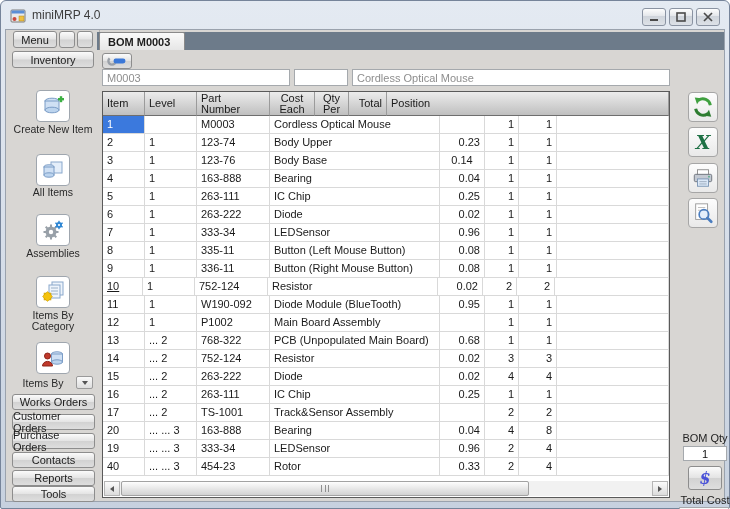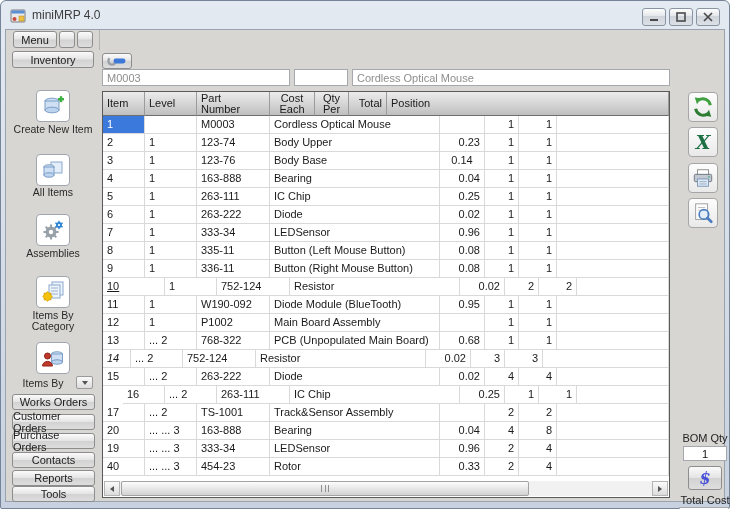--- a/index.html
+++ b/index.html
@@ -220,20 +220,23 @@
       </div>
 
       <div class="btn navbtn" style="top:364px;">Works Orders</div>
       <div class="btn navbtn" style="top:384px;">Customer Orders</div>
       <div class="btn navbtn" style="top:403px;">Purchase Orders</div>
       <div class="btn navbtn" style="top:422px;">Contacts</div>
       <div class="btn navbtn" style="top:440px;">Reports</div>
       <div class="btn navbtn" style="top:456px;">Tools</div>
     </div>
 
+    <div class="tabstrip">
+      <div class="tab">BOM M0003</div>
+    </div>
 
     <div class="content">
       <div class="btn wrench-btn">
         <svg width="20" height="12" viewBox="0 0 20 12">
           <circle cx="5" cy="6" r="3.6" fill="none" stroke="#9aa0a8" stroke-width="2.4" stroke-dasharray="14 6"></circle>
           <rect x="6.5" y="3.6" width="12" height="4.8" rx="2.4" fill="#3b78d8"></rect>
         </svg>
       </div>
       <input class="field f1" readonly="" value="M0003" style="">
       <input class="field f2" readonly="" value="" style="">
@@ -337,21 +340,21 @@
               <div class="tcell al" style="width: 42px;">9</div>
               <div class="tcell al" style="width: 52px;">1</div>
               <div class="tcell al" style="width: 73px;">336-11</div>
               <div class="tcell al" style="width: 170px;">Button (Right Mouse Button)</div>
               <div class="tcell ar" style="width: 45px;">0.08</div>
               <div class="tcell ar" style="width: 34px;">1</div>
               <div class="tcell ar" style="width: 38px;">1</div>
               <div class="tcell al" style="flex: 1 1 0%;"></div>
             </div>
             <div class="grow">
-              <div class="tcell al" style="width: 62px; text-decoration: underline;">10</div>
+              <div class="tcell al" style="width: 40px; text-decoration: underline;">10</div>
               <div class="tcell al" style="width: 52px;">1</div>
               <div class="tcell al" style="width: 73px;">752-124</div>
               <div class="tcell al" style="width: 170px;">Resistor</div>
               <div class="tcell ar" style="width: 45px;">0.02</div>
               <div class="tcell ar" style="width: 34px;">2</div>
               <div class="tcell ar" style="width: 38px;">2</div>
               <div class="tcell al" style="flex: 1 1 0%;"></div>
             </div>
             <div class="grow">
               <div class="tcell al" style="width: 42px;">11</div>
@@ -377,41 +380,41 @@
               <div class="tcell al" style="width: 42px;">13</div>
               <div class="tcell al" style="width: 52px;">... 2</div>
               <div class="tcell al" style="width: 73px;">768-322</div>
               <div class="tcell al" style="width: 170px;">PCB (Unpopulated Main Board)</div>
               <div class="tcell ar" style="width: 45px;">0.68</div>
               <div class="tcell ar" style="width: 34px;">1</div>
               <div class="tcell ar" style="width: 38px;">1</div>
               <div class="tcell al" style="flex: 1 1 0%;"></div>
             </div>
             <div class="grow">
-              <div class="tcell al" style="width: 28px; font-style: italic;">14</div>
+              <div class="tcell al" style="width: 42px;">14</div>
               <div class="tcell al" style="width: 52px;">... 2</div>
               <div class="tcell al" style="width: 73px;">752-124</div>
               <div class="tcell al" style="width: 170px;">Resistor</div>
               <div class="tcell ar" style="width: 45px;">0.02</div>
               <div class="tcell ar" style="width: 34px;">3</div>
               <div class="tcell ar" style="width: 38px;">3</div>
               <div class="tcell al" style="flex: 1 1 0%;"></div>
             </div>
             <div class="grow">
               <div class="tcell al" style="width: 42px;">15</div>
               <div class="tcell al" style="width: 52px;">... 2</div>
               <div class="tcell al" style="width: 73px;">263-222</div>
               <div class="tcell al" style="width: 170px;">Diode</div>
               <div class="tcell ar" style="width: 45px;">0.02</div>
               <div class="tcell ar" style="width: 34px;">4</div>
               <div class="tcell ar" style="width: 38px;">4</div>
               <div class="tcell al" style="flex: 1 1 0%;"></div>
             </div>
             <div class="grow">
-              <div class="tcell al" style="width: 42px; margin-left: 20px;">16</div>
+              <div class="tcell al" style="width: 42px;">16</div>
               <div class="tcell al" style="width: 52px;">... 2</div>
               <div class="tcell al" style="width: 73px;">263-111</div>
               <div class="tcell al" style="width: 170px;">IC Chip</div>
               <div class="tcell ar" style="width: 45px;">0.25</div>
               <div class="tcell ar" style="width: 34px;">1</div>
               <div class="tcell ar" style="width: 38px;">1</div>
               <div class="tcell al" style="flex: 1 1 0%;"></div>
             </div>
             <div class="grow">
               <div class="tcell al" style="width: 42px;">17</div>

